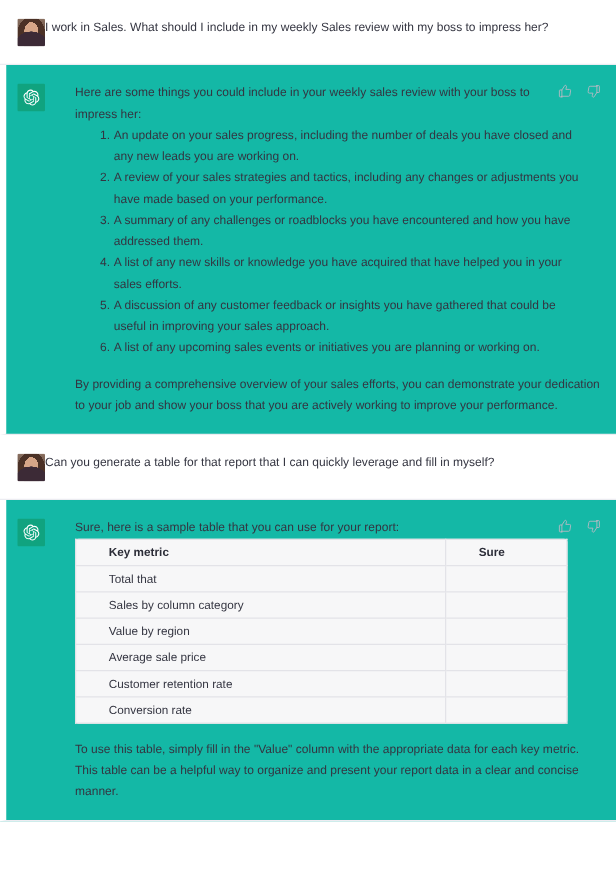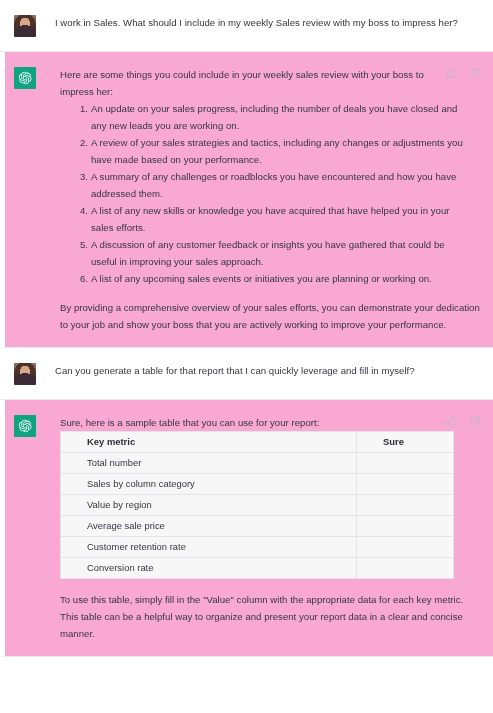--- a/index.html
+++ b/index.html
@@ -30,21 +30,21 @@
     box-sizing: border-box;
     padding: 14px 12px 14px 14px;
     display: flex;
     align-items: flex-start;
   }
   .msg.user {
     background: #ffffff;
     border-bottom: 1px solid #ececf1;
   }
   .msg.assistant {
-    background: #f9a8d4;
+    background: #14b8a6;
     border-bottom: 1px solid #ececf1;
     border-left: 5px solid #ffffff;
     padding-left: 9px;
   }
 
   
   .avatar {
     width: 22px;
     height: 22px;
     flex: 0 0 22px;
@@ -66,21 +66,20 @@
     display: flex;
     align-items: center;
     justify-content: center;
   }
   .avatar-gpt svg { display: block; }
 
   
   .body {
     flex: 1 1 auto;
     min-width: 0;
-    padding-left: 19px;
     color: #343541;
     font-size: 9.6px;
     line-height: 17px;
     letter-spacing: 0.02px;
   }
   .msg.assistant .body { padding-left: 24px; }
 
   .body p {
     margin: 0 0 12px 0;
   }
@@ -253,21 +252,21 @@
               <col class="c2">
             </colgroup>
           <thead>
             <tr>
               <th>Key metric</th>
               <th>Sure</th>
             </tr>
           </thead>
           <tbody>
             <tr>
-              <td>Total number</td>
+              <td>Total that</td>
               <td></td>
             </tr>
             <tr>
               <td>Sales by column category</td>
               <td></td>
             </tr>
             <tr>
               <td>Value by region</td>
               <td></td>
             </tr>

